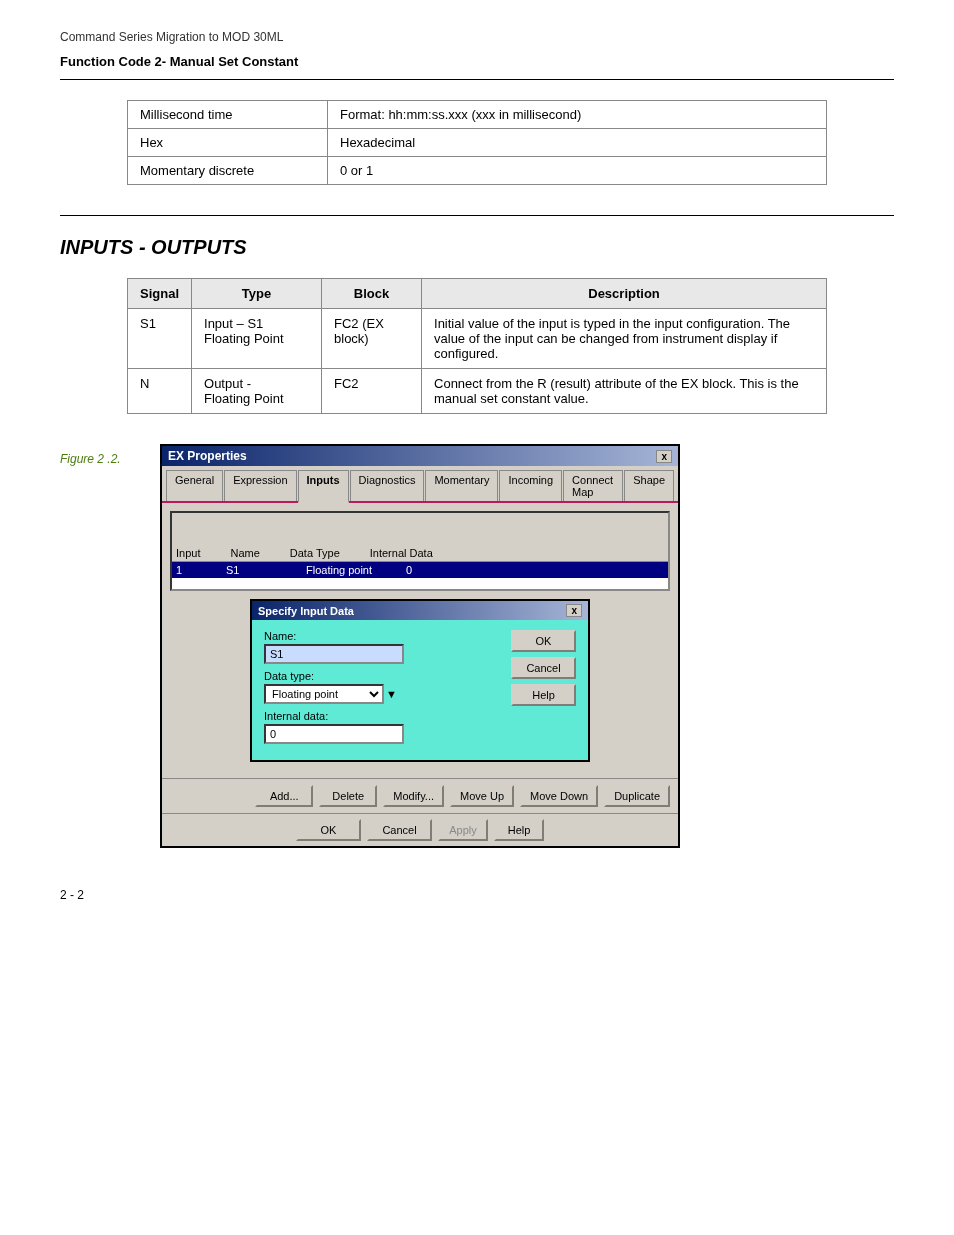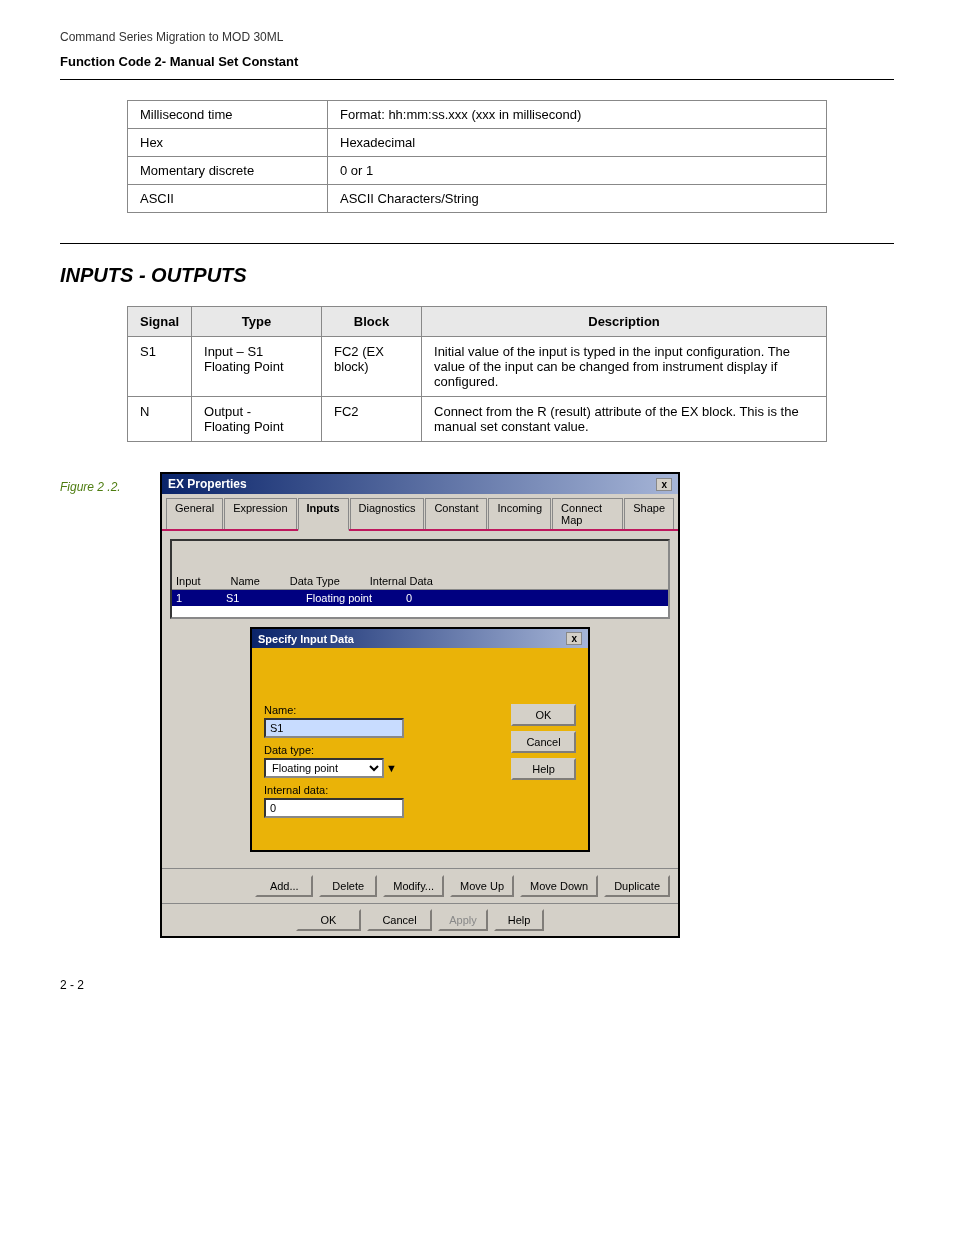--- a/index.html
+++ b/index.html
@@ -181,43 +181,42 @@
       display: flex;
       padding: 2px 4px;
       font-size: 11px;
       background: #000080;
       color: #fff;
     }
 
     
     .sub-dialog {
       border: 2px solid #000;
-      background: #eab308;
+      background: #5eead4;
       margin: 8px auto;
       width: 340px;
       font-family: 'Tahoma', Arial, sans-serif;
       font-size: 11px;
     }
 
     .sub-dialog-titlebar {
       background: linear-gradient(to right, #0a246a, #a6b5d7);
       color: #fff;
       padding: 3px 6px;
       font-size: 11px;
       font-weight: bold;
       display: flex;
       justify-content: space-between;
       align-items: center;
     }
 
     .sub-dialog-content {
-      padding: 26px 12px;
+      padding: 10px 12px;
       display: flex;
       gap: 10px;
-      margin-top: 30px;
     }
 
     .sub-dialog-left {
       flex: 1;
     }
 
     .sub-dialog-right {
       display: flex;
       flex-direction: column;
       gap: 5px;
@@ -325,24 +324,20 @@
         <td>Millisecond time</td>
         <td>Format: hh:mm:ss.xxx (xxx in millisecond)</td>
       </tr>
       <tr>
         <td>Hex</td>
         <td>Hexadecimal</td>
       </tr>
       <tr>
         <td>Momentary discrete</td>
         <td>0 or 1</td>
-      </tr>
-      <tr>
-        <td>ASCII</td>
-        <td>ASCII Characters/String</td>
       </tr>
     </tbody>
 </table>
 
 
 <hr class="divider">
 <div class="section-heading">
   <span>INPUTS - OUTPUTS</span>
 </div>
 <br>
@@ -387,21 +382,21 @@
     <div class="dialog-titlebar">
       <span>EX Properties</span>
       <button class="dialog-titlebar-close">x</button>
     </div>
 
     <div class="dialog-tabs" id="dialog-tabs-container">
         <div class="tab-item">General</div>
         <div class="tab-item">Expression</div>
         <div class="tab-item active">Inputs</div>
         <div class="tab-item">Diagnostics</div>
-        <div class="tab-item">Constant</div>
+        <div class="tab-item">Momentary</div>
         <div class="tab-item">Incoming</div>
         <div class="tab-item">Connect Map</div>
         <div class="tab-item">Shape</div>
       </div>
 
     <div class="dialog-content">
 
       <div class="input-list-area">
         <div class="input-list-header" id="input-list-header">
             <span style="font-size: 11px; margin-right: 30px;">Input</span>

